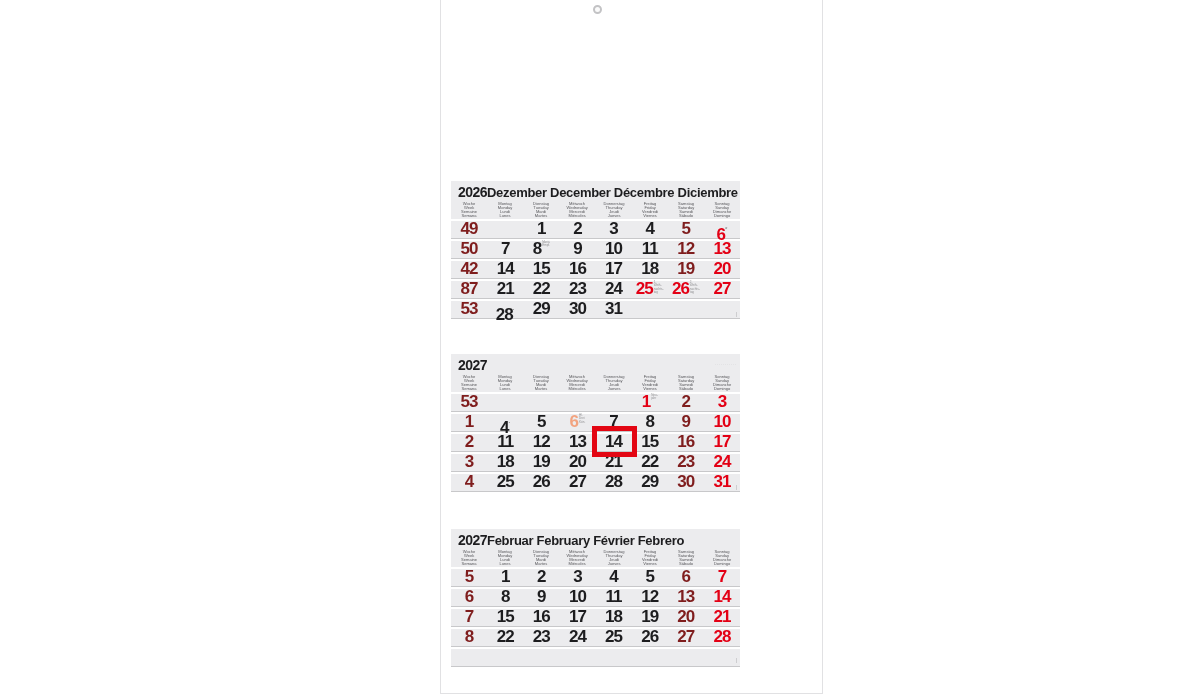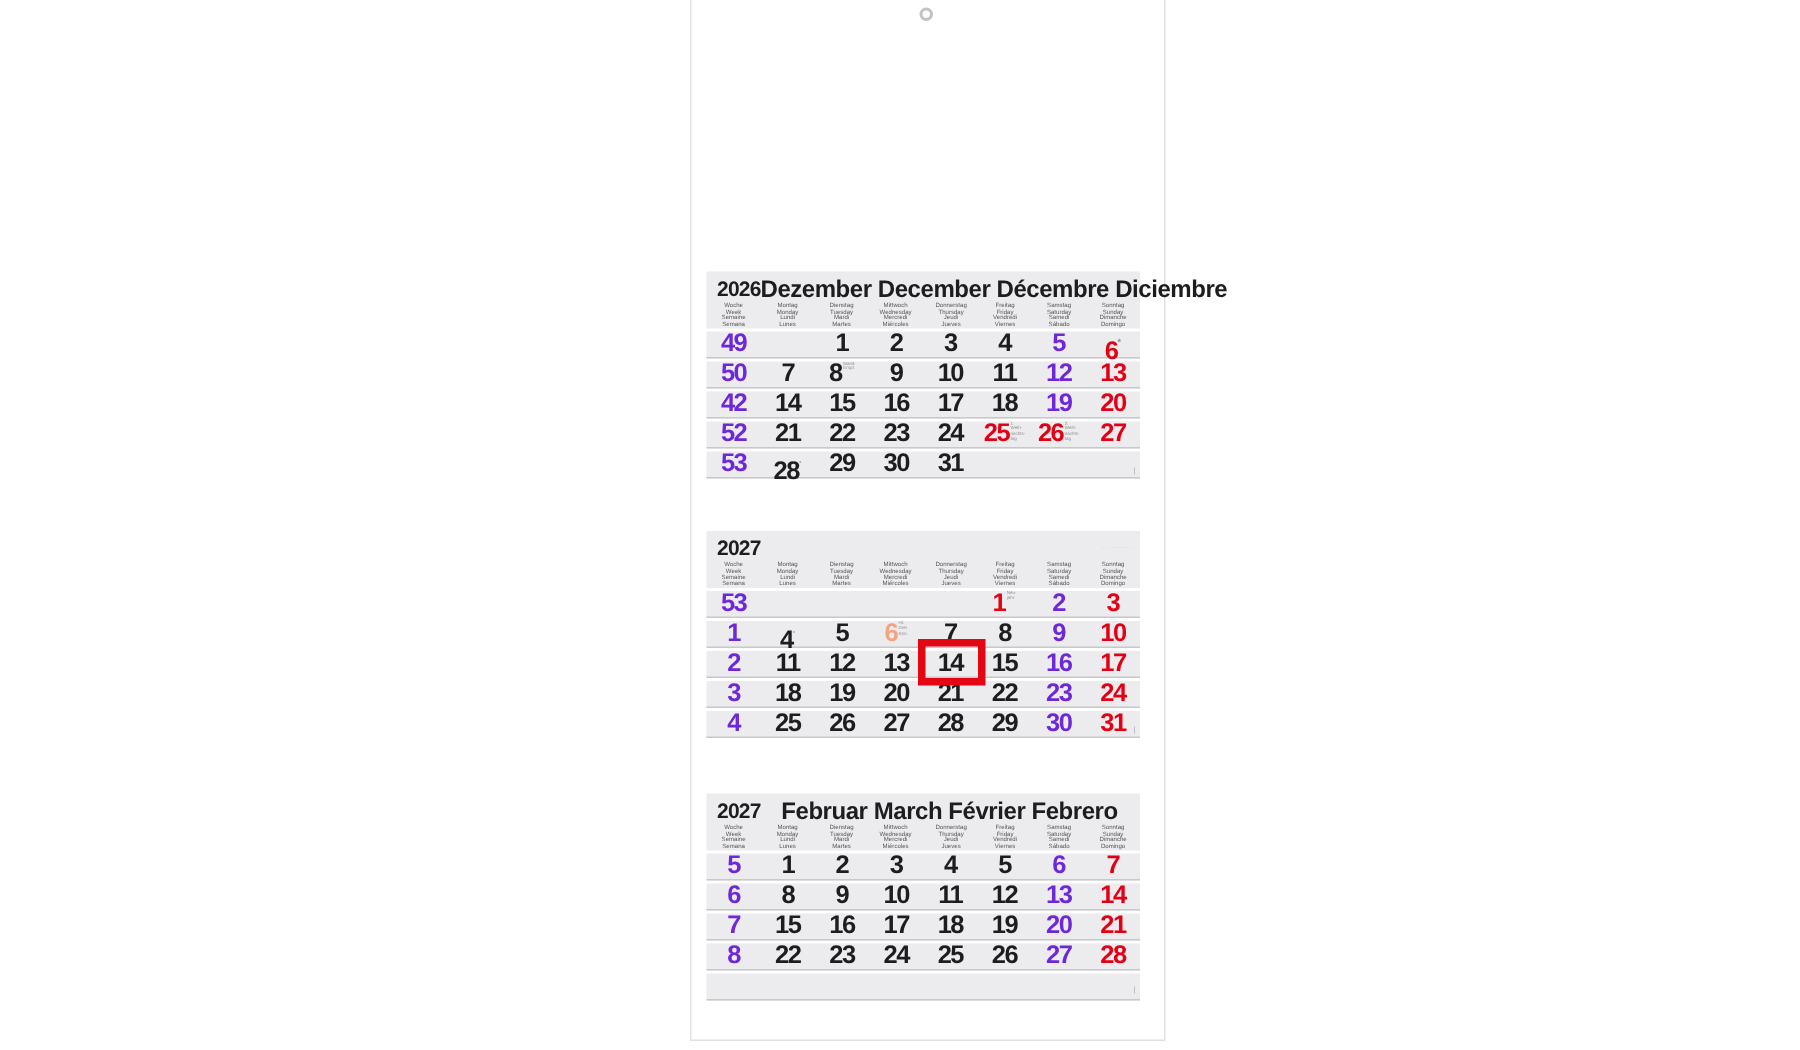--- a/index.html
+++ b/index.html
@@ -1,39 +1,39 @@
 <!DOCTYPE html>
 <html><head>
 <meta charset="utf-8">
 <style>
   html,body{margin:0;padding:0;background:#ffffff;width:1200px;height:700px;overflow:hidden;
     font-family:"Liberation Sans","DejaVu Sans",sans-serif;}
-  .sheet{position:absolute;left:460px;top:-1px;width:317px;height:695px;background:#ffffff;
+  .sheet{position:absolute;left:440px;top:-1px;width:383px;height:695px;background:#ffffff;
     border:1px solid #e1e1e3;box-sizing:border-box;}
   .hole{position:absolute;left:152px;top:5px;width:9px;height:9px;border:2px solid #c3c3c5;
     border-radius:50%;background:#fbfbfb;box-sizing:border-box;}
   .panel{position:absolute;left:10px;width:289px;}
   .panel.dec{top:181px;height:140px;}
   .panel.jan{top:354px;height:140px;}
   .panel.feb{top:529px;height:138px;}
   .phead{background:#ececee;height:38px;margin-bottom:2px;position:relative;}
   .tline{position:relative;height:20px;}
   .year{position:absolute;left:7px;top:3px;font-size:14px;font-weight:bold;color:#1d1d1f;
     letter-spacing:-0.5px;}
-  .ptitle{position:absolute;left:36px;top:4px;width:252px;text-align:center;font-size:16px;
+  .ptitle{position:absolute;left:36px;top:4px;width:252px;font-size:13px;
     font-weight:bold;color:#1d1d1f;letter-spacing:-0.3px;white-space:nowrap;}
   .sidenote{position:absolute;right:3px;top:9px;font-size:3px;color:#b4b4b6;letter-spacing:1px;}
   .dnames{display:flex;height:18px;}
   .dn{flex:1;text-align:center;font-size:4.5px;line-height:1.05;color:#56565a;
     white-space:pre-line;padding-top:1px;transform:scale(0.9);transform-origin:top center;}
   .row{background:#ececee;height:17px;border-bottom:1px solid #c8c8ca;margin-bottom:2px;
     display:flex;}
   .d{flex:1;text-align:center;font-size:17px;font-weight:bold;line-height:16px;color:#1d1d1f;
     letter-spacing:-1px;position:relative;}
-  .wk,.sat{color:#6d28d9;}
+  .wk,.sat{color:#7f1d1d;}
   .sun{color:#e30015;}
   .reg{color:#f2a37f;}
   .mk{font-style:normal;font-size:6px;color:#909092;vertical-align:9px;letter-spacing:0;}
   .nt{display:inline-block;font-size:3px;line-height:1.15;color:#909092;white-space:pre-line;
     text-align:left;vertical-align:top;margin-left:1px;max-width:13px;letter-spacing:0;
     font-weight:normal;}
   .ftr{background:#ececee;height:17px;border-bottom:1px solid #c8c8ca;}
   .cmark{position:absolute;right:3px;bottom:4px;font-size:5px;color:#a8a8aa;}
   .slider{position:absolute;left:141px;top:72px;width:45px;height:31px;
     border:5px solid #e30613;box-sizing:border-box;background:transparent;}
@@ -110,21 +110,21 @@
       <span class="d wk">42</span>
       <span class="d">14</span>
       <span class="d">15</span>
       <span class="d">16</span>
       <span class="d">17</span>
       <span class="d">18</span>
       <span class="d sat">19</span>
       <span class="d sun">20</span>
     </div>
     <div class="row">
-      <span class="d wk">52</span>
+      <span class="d wk">87</span>
       <span class="d">21</span>
       <span class="d">22</span>
       <span class="d">23</span>
       <span class="d">24</span>
       <span class="d sun"><span>25</span><span class="nt">1.
 Weih-
 nachts-
 tag</span></span>
       <span class="d sun"><span>26</span><span class="nt">2.
 Weih-
@@ -240,21 +240,21 @@
       <span class="d sun">31</span>
     </div>
     <div class="slider"></div>
     <span class="cmark">|</span>
   </div>
 
   <div class="panel feb">
     <div class="phead">
       <div class="tline">
         <span class="year">2027</span>
-        <span class="ptitle">Februar March Février Febrero</span>
+        <span class="ptitle">Februar February Février Febrero</span>
       </div>
       <div class="dnames">
         <span class="dn">Woche
 Week
 Semaine
 Semana</span>
         <span class="dn">Montag
 Monday
 Lundi
 Lunes</span>

